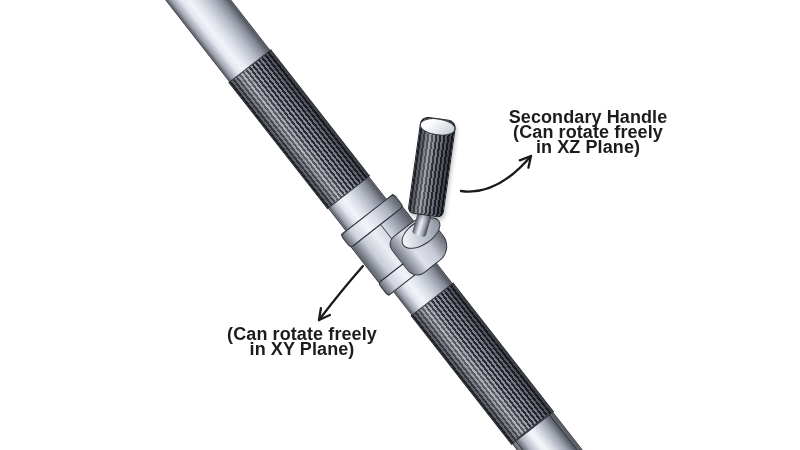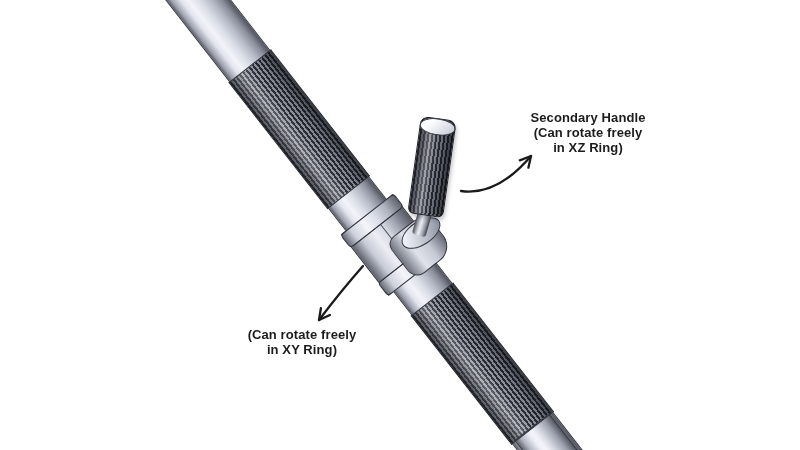--- a/index.html
+++ b/index.html
@@ -143,21 +143,21 @@
     width: 800px; height: 450px;
     pointer-events: none;
   }
 
   
   .label {
     position: absolute;
     width: 200px;
     text-align: center;
     color: #1c1c1c;
-    font-size: 13px;
+    font-size: 18px;
     line-height: 15px;
     font-weight: 700;
     letter-spacing: 0.1px;
   }
   .label span { display: block; }
   .label-handle { left: 488px; top: 110px; }
   .label-ring  { left: 202px; top: 327px; }
 </style>
 </head>
 <body>
@@ -193,21 +193,21 @@
     </g>
     <g fill="none" stroke="#1a1a1a" stroke-width="2.3" stroke-linecap="round" stroke-linejoin="round">
       <path d="M 363 266 Q 341 291 319 320"></path>
       <polyline points="329.9,315 319,320 320.9,308.2"></polyline>
     </g>
   </svg>
 
   <div class="label label-handle">
     <span>Secondary Handle</span>
     <span>(Can rotate freely</span>
-    <span>in XZ Ring)</span>
+    <span>in XZ Plane)</span>
   </div>
 
   <div class="label label-ring">
     <span>(Can rotate freely</span>
-    <span>in XY Ring)</span>
+    <span>in XY Plane)</span>
   </div>
 
 </div>
 
 </body></html>

